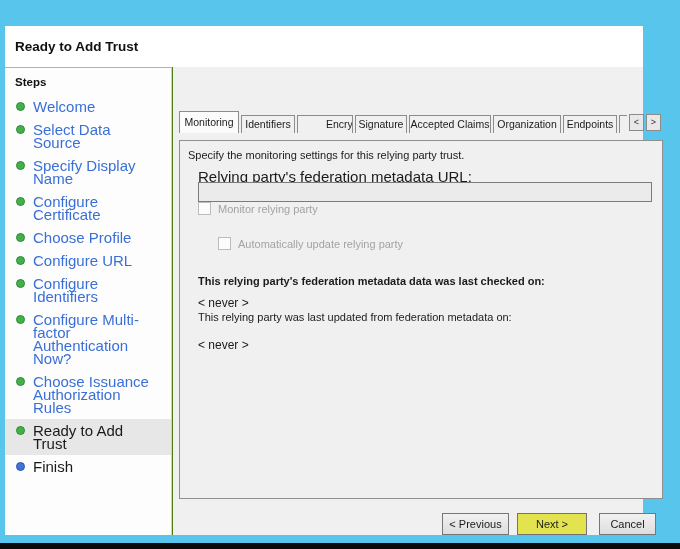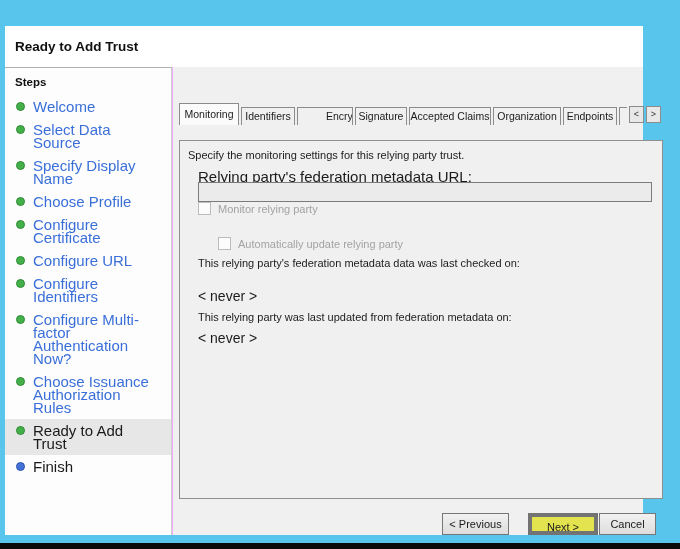--- a/index.html
+++ b/index.html
@@ -10,42 +10,42 @@
   
   .window { position:absolute; left:0; top:0; width:680px; height:543px; background:#58c6ec; }
   .titlebar { position:absolute; left:0; top:0; width:100%; height:26px; background:#58c6ec;
               display:flex; align-items:center; }
   .app-icon { position:absolute; left:7px; top:4px; width:18px; height:18px; }
   .title { width:100%; text-align:center; font-size:12px; color:#15161a; }
   .close-btn { position:absolute; right:6px; top:1px; width:34px; height:23px; background:#ca5a56;
                border:1px solid #93322f; display:flex; align-items:center; justify-content:center;
                font-size:13px; font-weight:bold; color:#27090a; cursor:default; }
 
-  .dialog-body { position:absolute; left:5px; top:26px; width:638px; height:509px; background:#f0abfc; }
+  .dialog-body { position:absolute; left:5px; top:26px; width:638px; height:509px; background:#4d7c0f; }
 
   .page-header { position:absolute; left:0; top:0; width:100%; height:41px; background:#ffffff; }
   .page-header h1 { font-size:13.5px; font-weight:bold; color:#101010; padding:13px 0 0 10px; }
 
   
   .sidebar { position:absolute; left:0; top:41px; width:167px; bottom:0; background:#fdfdfd;
              border-top:1px solid #afafaf; border-right:1px solid #cfcfcf; }
   .steps-title { font-size:11.5px; font-weight:bold; color:#111; padding:8px 10px 7px 10px; }
   .step { display:flex; align-items:flex-start; gap:8px; padding:5px 4px 5px 11px; cursor:default; }
   .step .dot { flex:0 0 auto; width:9px; height:9px; border-radius:50%; margin-top:2px; }
   .step.done .dot, .step.current .dot { background:#44b04a; border:1px solid #2f8a36; }
   .step.upcoming .dot { background:#4472d8; border:1px solid #2d55b0; }
   .step .lbl { font-size:15px; line-height:13px; color:#3a6fd8; max-width:122px; }
   .step.current { background:#e7e7e7; }
   .step.current .lbl, .step.upcoming .lbl { color:#1a1a1a; }
 
   
   .content { position:absolute; left:168px; top:41px; right:0; bottom:0; background:#f0f0f0; }
   .intro { position:absolute; left:8px; top:12px; width:486px; font-size:11px; line-height:14px; color:#1b1b1b; }
 
-  .tab-area { position:absolute; left:6px; top:36px; width:484px; height:22px; }
+  .tab-area { position:absolute; left:6px; top:44px; width:484px; height:22px; }
   .tab-clip { position:absolute; left:0; bottom:0; width:448px; height:22px; overflow:hidden;
               white-space:nowrap; display:flex; align-items:flex-end; }
   .tab { flex:0 0 auto; height:18px; line-height:17px; text-align:center; font-size:10.5px; color:#1b1b1b;
          background:#f0f0f0; border:1px solid #8c8c8c; border-bottom:none; margin-right:2px;
          overflow:hidden; cursor:default; }
   .tab:nth-child(1){ width:60px; } .tab:nth-child(2){ width:54px; } .tab:nth-child(3){ width:56px;padding-left:28px; }
   .tab:nth-child(4){ width:52px; } .tab:nth-child(5){ width:82px; } .tab:nth-child(6){ width:68px; }
   .tab:nth-child(7){ width:54px;margin-top:20px; } .tab:nth-child(8){ width:42px; }
   .tab.active { height:22px; line-height:21px; background:#fbfbfb; position:relative; z-index:3; }
   .tab-scroll { position:absolute; bottom:2px; width:15px; height:17px; background:#e8e8e8;
@@ -59,30 +59,30 @@
   .field-label { position:absolute; left:18px; top:27px; font-size:15px; color:#1b1b1b; }
   .url-input { position:absolute; left:18px; top:41px; width:454px; height:20px; background:#ebebeb;
                border:1px solid #7b7b7b; font-size:11px; color:#555; padding:0 4px;
                font-family:"Liberation Sans", sans-serif; }
   .checkbox-row { position:absolute; display:flex; align-items:center; gap:7px; }
   .checkbox-row.cb1 { left:18px; top:61px; }
   .checkbox-row.cb2 { left:38px; top:96px; }
   .cb-box { width:13px; height:13px; background:#fcfcfc; border:1px solid #bcbcbc; }
   .cb-label { font-size:11px; color:#a3a3a3; }
   .meta-label { position:absolute; left:18px; font-size:11px; color:#1b1b1b; }
-  .meta-value { position:absolute; left:18px; font-size:14px; color:#1b1b1b; }
-  .l1 { top:116px; } .v1 { top:147px; } .l2 { top:170px; } .v2 { top:189px; }
+  .meta-value { position:absolute; left:18px; font-size:12px; color:#1b1b1b;margin-top:8px; }
+  .l1 { top:134px;font-weight:bold; } .v1 { top:147px; } .l2 { top:170px; } .v2 { top:189px; }
 
   
   .btn-row { position:absolute; top:446px; height:22px; left:0; right:0; }
   .btn { position:absolute; height:22px; background:linear-gradient(#f1f1f1,#dddddd);
          border:1px solid #767676; font-size:11px; color:#1b1b1b; text-align:center;
          line-height:20px; cursor:default; font-family:"Liberation Sans", sans-serif; }
   .btn.previous { left:269px; width:67px; }
-  .btn.next { left:344px; width:70px; background:#e3e24f; border:4px solid #737373;margin-left:11px; }
+  .btn.next { left:344px; width:70px; background:#e3e24f; border:1px solid #737373; }
   .btn.cancel { left:426px; width:57px; }
 
   .bottom-border { position:absolute; left:0; top:535px; width:680px; height:8px; background:#58c6ec; }
   .screen-edge { position:absolute; left:0; top:543px; width:680px; height:6px; background:#0a0a0a; }
 </style>
 </head>
 <body>
 
 <div class="screen">
   <div class="window">
@@ -104,25 +104,25 @@
             <div class="step done">
               <span class="dot"></span>
               <span class="lbl">Select Data Source</span>
             </div>
             <div class="step done">
               <span class="dot"></span>
               <span class="lbl">Specify Display Name</span>
             </div>
             <div class="step done">
               <span class="dot"></span>
+              <span class="lbl">Configure Certificate</span>
+            </div>
+            <div class="step done">
+              <span class="dot"></span>
               <span class="lbl">Choose Profile</span>
-            </div>
-            <div class="step done">
-              <span class="dot"></span>
-              <span class="lbl">Configure Certificate</span>
             </div>
             <div class="step done">
               <span class="dot"></span>
               <span class="lbl">Configure URL</span>
             </div>
             <div class="step done">
               <span class="dot"></span>
               <span class="lbl">Configure Identifiers</span>
             </div>
             <div class="step done">

